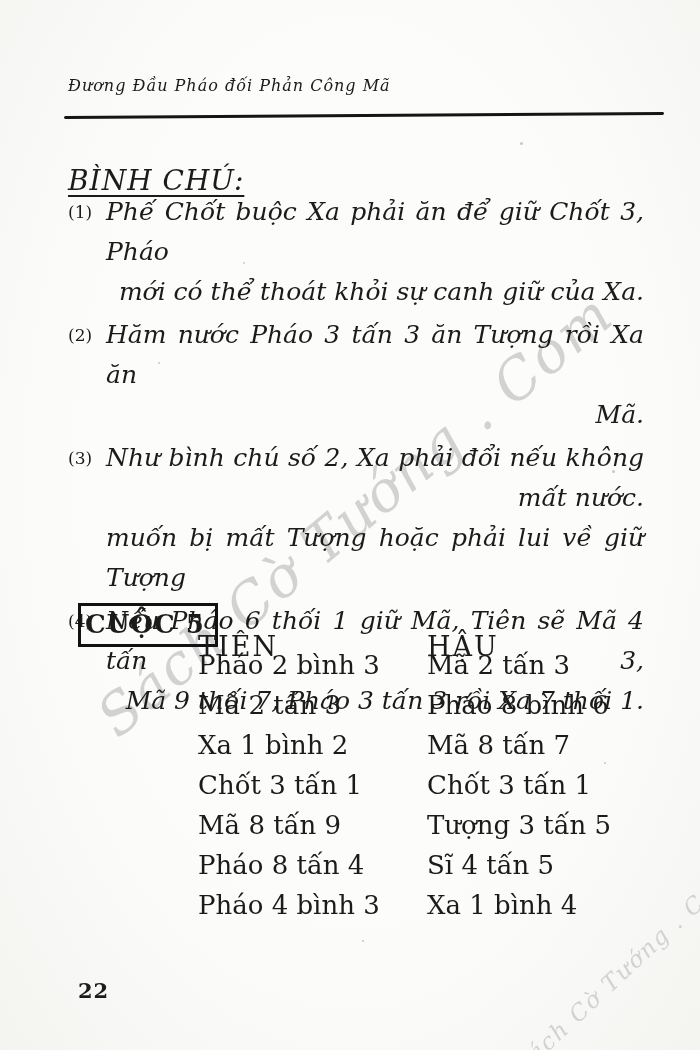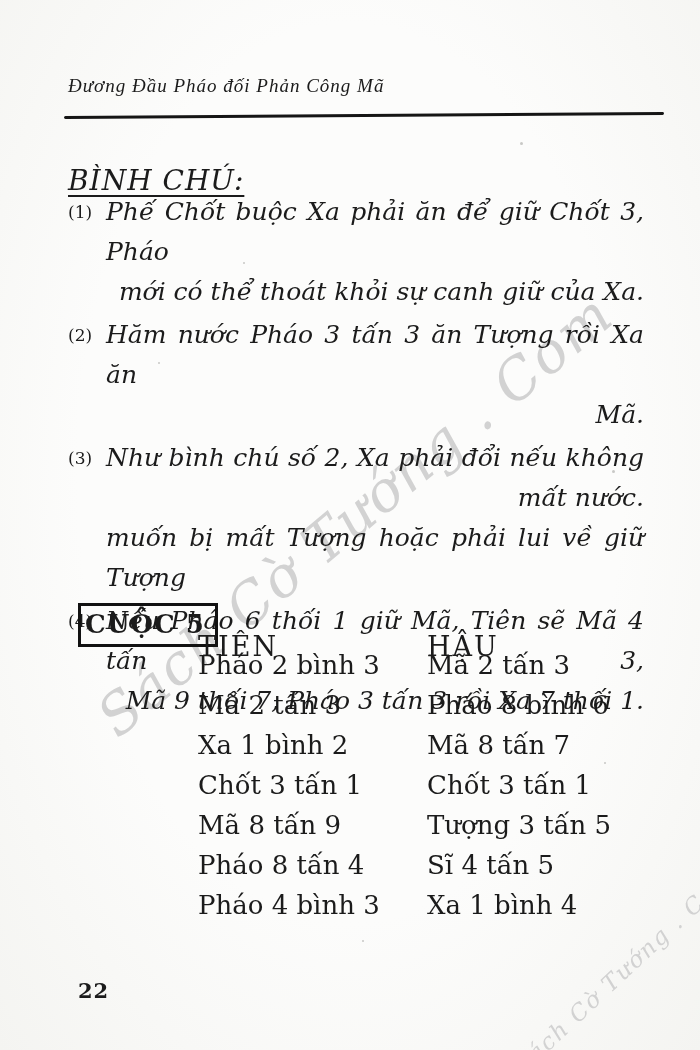--- a/index.html
+++ b/index.html
@@ -27,23 +27,22 @@
     transform:translate(-50%,-50%) rotate(-40deg);
   }
   .wm-small{
     left:624px;top:970px;
     font-size:23px;
     transform:translate(-50%,-50%) rotate(-43deg);
   }
   
   .running-header{
     position:absolute;left:68px;top:72px;
-    font-style:italic;font-size:19px;line-height:28px;
+    font-style:italic;font-size:16px;line-height:28px;
     letter-spacing:1px;
-    font-family:Liberation Serif, serif;
   }
   .header-rule{
     position:absolute;left:64px;top:114px;
     width:600px;height:3px;background:#151515;
     transform:rotate(-0.4deg);
     border-radius:2px;
   }
   
   .binh-chu{
     position:absolute;left:68px;top:164px;

